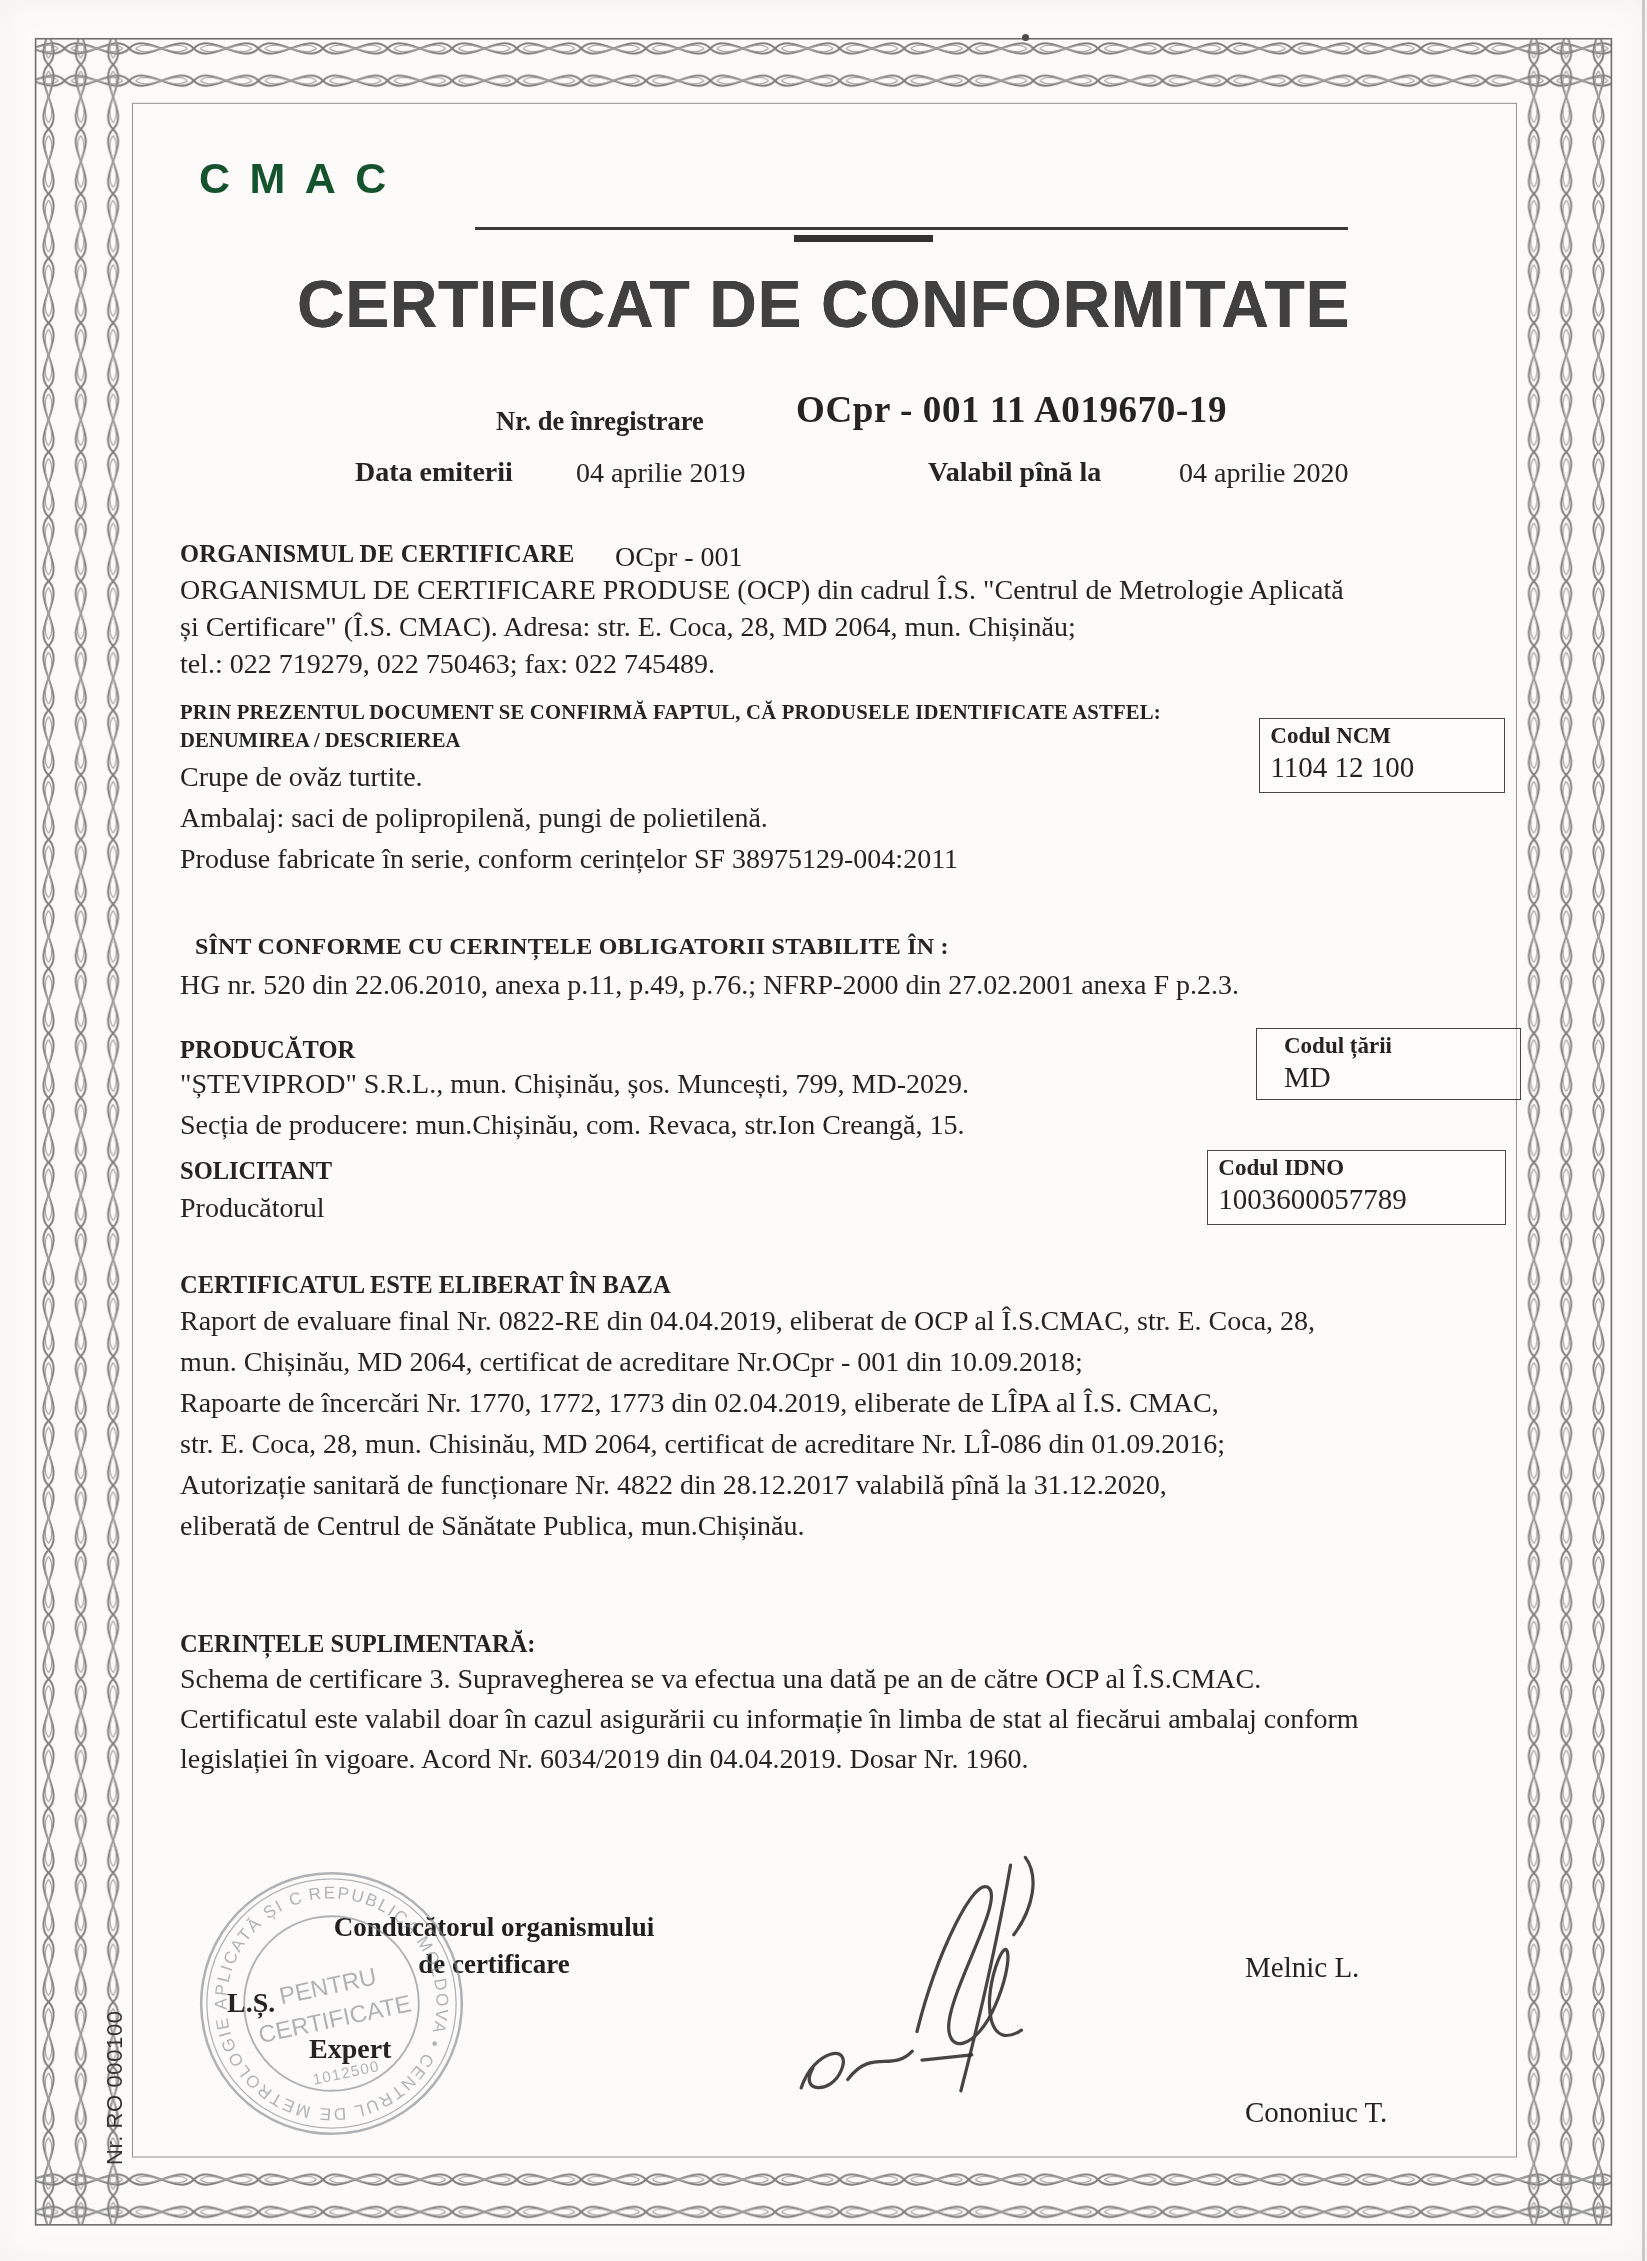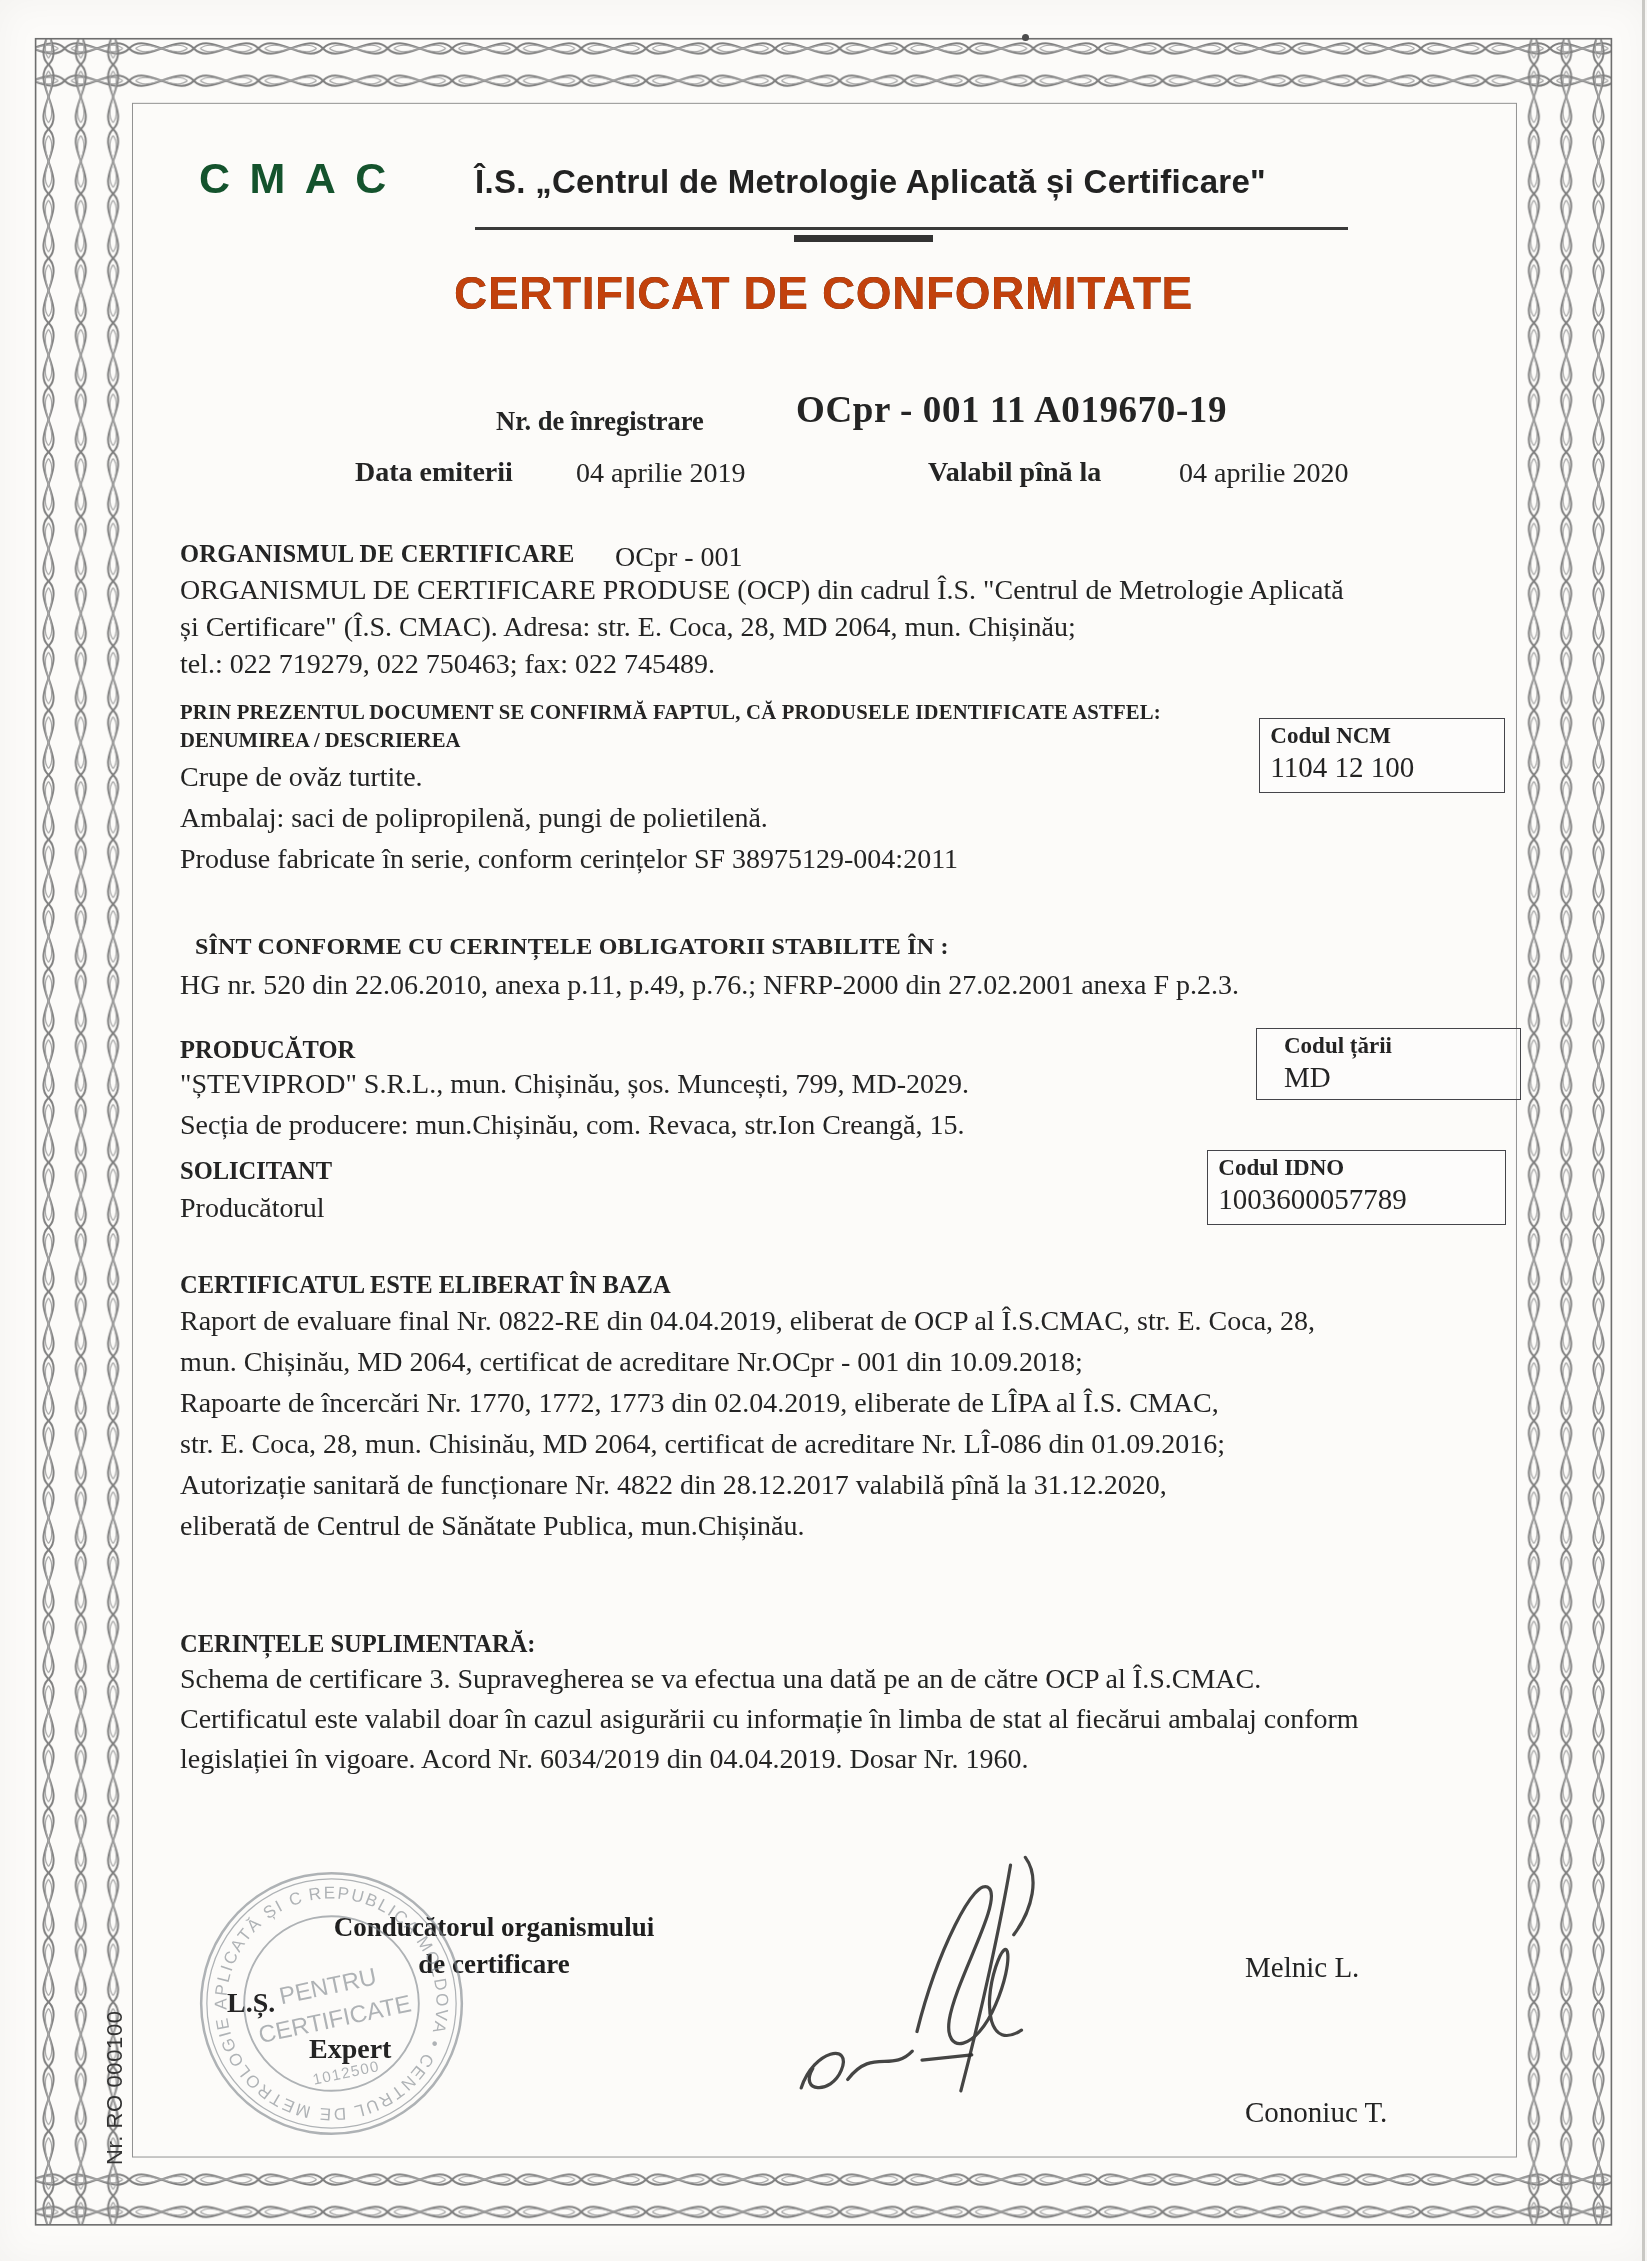--- a/index.html
+++ b/index.html
@@ -19,21 +19,21 @@
   .b { font-weight: bold; }
 
   .border-svg { position: absolute; left: 0; top: 0; z-index: 1; }
   .content { position: absolute; left: 0; top: 0; width: 100%; height: 100%; z-index: 2; }
 
   .logo-cmac { left: 199px; top: 154px; font-size: 43px; font-weight: bold; letter-spacing: 19.4px; color: #14532d; }
   .institution { left: 475px; top: 163px; font-size: 33px; font-weight: bold; color: #222; letter-spacing: 0.3px; }
   .header-underline { left: 475px; top: 227px; width: 873px; height: 3.2px; background: #3a3a3a; }
   .header-underline-2 { left: 794px; top: 235px; width: 139px; height: 6.5px; background: #333; }
 
-  .cert-title { left: 50%; top: 266px; transform: translateX(-50%); font-size: 46px; font-weight: bold; color: #c2410c; letter-spacing: 0.6px; white-space: nowrap; text-shadow: 0 0 0.6px #222; }
+  .cert-title { left: 50%; top: 266px; transform: translateX(-50%); font-size: 66px; font-weight: bold; color: #404040; letter-spacing: 0.6px; white-space: nowrap; text-shadow: 0 0 0.6px #222; }
 
   .reg-label { left: 496px; top: 406px; font-size: 26.5px; }
   .reg-number { left: 796px; top: 388px; font-size: 37px; letter-spacing: 0.6px; }
 
   .issue-label { left: 355px; top: 456px; font-size: 28px; }
   .issue-date  { left: 576px; top: 457px; font-size: 28px; }
   .valid-label { left: 928px; top: 456px; font-size: 28px; }
   .valid-date  { left: 1179px; top: 457px; font-size: 28px; }
 
   .org-label { left: 180px; top: 540px; font-size: 24.5px; letter-spacing: 0.3px; }
@@ -105,21 +105,20 @@
     <rect x="55" y="3340" width="2440" height="105" fill="url(#braidH)"></rect>
     <rect x="55" y="60" width="150" height="3385" fill="url(#braidV)"></rect>
     <rect x="2348" y="60" width="147" height="3385" fill="url(#braidV)"></rect>
     <rect x="55" y="60" width="2440" height="3385" fill="none" stroke="#6e6e6e" stroke-width="2.5"></rect>
     <rect x="205" y="160" width="2143" height="3180" fill="none" stroke="#8f8f8f" stroke-width="1.5"></rect>
   </svg>
 
   <div class="content">
 
     <div class="abs sans logo-cmac">CMAC</div>
-    <div class="abs sans institution">Î.S. „Centrul de Metrologie Aplicată și Certificare"</div>
     <div class="abs header-underline"></div>
     <div class="abs header-underline-2"></div>
 
     <div class="abs sans cert-title">CERTIFICAT DE CONFORMITATE</div>
 
     <div class="abs b reg-label">Nr. de înregistrare</div>
     <div class="abs b reg-number">OCpr - 001 11 A019670-19</div>
 
     <div class="abs b issue-label">Data emiterii</div>
     <div class="abs issue-date">04 aprilie 2019</div>

